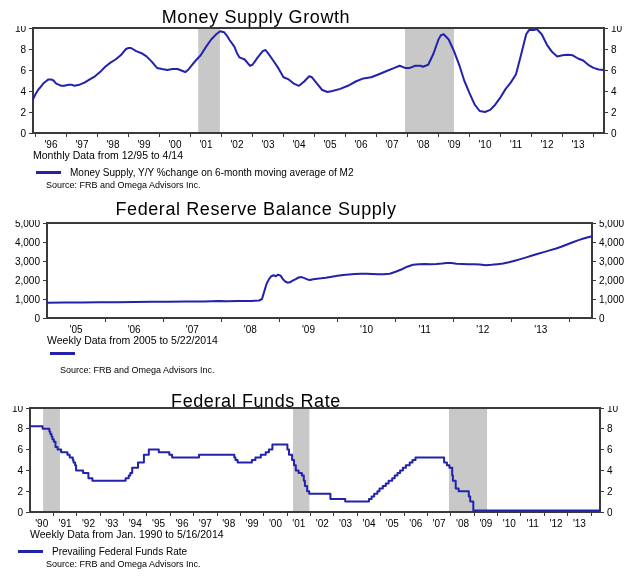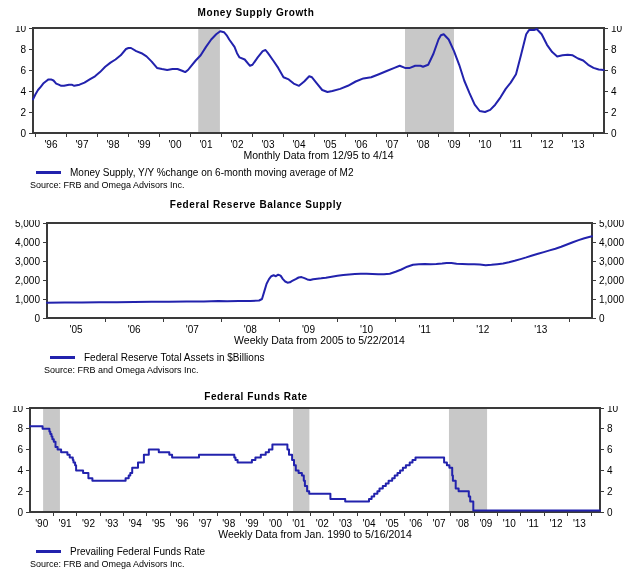--- a/index.html
+++ b/index.html
@@ -1,24 +1,24 @@
 <!DOCTYPE html>
 <html><head>
 <meta charset="utf-8">
 <style>
   html,body{margin:0;padding:0;background:#ffffff;}
   body{width:640px;height:581px;position:relative;overflow:hidden;
        font-family:"Liberation Sans",sans-serif;color:#000;}
   .chart-title{position:absolute;left:0;width:512px;text-align:center;
-       font-size:10px;font-weight:bold;letter-spacing:.6px;}
+       font-size:18px;font-weight:normal;letter-spacing:.6px;}
   .plot-svg{position:absolute;left:0;}
-  .axis-footer{position:absolute;text-align:center;font-size:10.5px;}
+  .axis-footer{position:absolute;text-align:left;font-size:10.5px;}
   .legend-row{position:absolute;display:flex;align-items:center;font-size:10px;}
   .legend-swatch{display:inline-block;width:25px;height:3px;margin-right:9px;}
-  .source-row{position:absolute;font-size:9px;}
+  .source-row{position:absolute;font-size:9px;margin-left:16px;}
   svg text{font-family:"Liberation Sans",sans-serif;font-size:10px;fill:#000;}
 </style>
 </head>
 <body>
 
 <div class="chart-title" style="top:7px">Money Supply Growth</div>
 <svg class="plot-svg" style="top:26px" width="640" height="127">
     <rect x="198.2242128121598" y="2" width="21.69923995657055" height="105" fill="#c8c8c8"></rect>
     <rect x="404.9869706840422" y="2" width="48.97828447339663" height="105" fill="#c8c8c8"></rect>
     <rect x="33" y="2" width="571" height="105" fill="none" stroke="#3a3a3a" stroke-width="1.5" shape-rendering="crispEdges"></rect>
@@ -135,21 +135,20 @@
     <text x="308.4605543709991" y="113" text-anchor="middle">'09</text>
     <text x="366.56289978677665" y="113" text-anchor="middle">'10</text>
     <text x="424.6652452025542" y="113" text-anchor="middle">'11</text>
     <text x="482.76759061833184" y="113" text-anchor="middle">'12</text>
     <text x="540.8699360341094" y="113" text-anchor="middle">'13</text>
     <path d="M47.0 82.7 L64.4 82.6 L81.9 82.5 L99.3 82.3 L116.7 82.2 L134.2 82.0 L151.6 81.8 L169.0 81.7 L186.4 81.6 L203.9 81.4 L218.4 81.1 L227.1 81.3 L238.7 81.1 L250.4 80.9 L259.1 80.5 L262.0 79.0 L264.3 71.4 L266.6 63.8 L269.0 59.1 L271.3 56.2 L273.6 55.3 L275.9 56.2 L278.2 54.7 L280.6 55.6 L282.9 59.1 L285.2 61.5 L287.5 62.7 L289.9 62.3 L292.2 60.9 L295.7 59.1 L298.6 57.5 L301.5 57.1 L304.4 58.1 L307.3 59.4 L310.2 60.0 L313.1 59.2 L317.2 58.7 L321.2 58.3 L325.9 57.7 L331.7 56.8 L337.5 55.8 L343.3 55.1 L349.1 54.5 L354.9 54.1 L360.8 53.7 L366.6 53.7 L372.4 53.9 L378.2 54.3 L384.0 54.3 L389.8 53.7 L395.6 51.8 L401.4 49.5 L407.2 46.7 L413.0 44.8 L418.9 44.2 L424.7 44.0 L430.5 44.2 L436.3 44.0 L442.1 43.5 L446.7 42.9 L451.4 43.1 L456.6 43.7 L462.4 44.0 L468.2 44.2 L474.1 44.2 L479.9 44.6 L485.7 45.2 L491.5 44.8 L497.3 44.2 L503.1 43.5 L508.9 42.3 L514.7 40.8 L520.5 39.1 L526.3 37.4 L532.2 35.5 L538.0 33.8 L543.8 32.1 L549.6 30.4 L555.4 28.7 L561.2 26.8 L567.0 24.5 L572.8 22.2 L578.6 20.1 L584.4 18.2 L592.0 16.3" fill="none" stroke="#2222ad" stroke-width="2" stroke-linejoin="round" stroke-linecap="round"></path>
   </svg>
 <div class="axis-footer" style="top:334px;left:47px;width:545px">Weekly Data from 2005 to 5/22/2014</div>
 <div class="legend-row" style="top:352px;left:50px">
   <span class="legend-swatch" style="background: rgb(34, 34, 173);"></span>
-  <span>Federal Reserve Total Assets in $Billions</span>
 </div>
 <div class="source-row" style="top:365px;left:44px">Source: FRB and Omega Advisors Inc.</div>
 
 <div class="chart-title" style="top:391px">Federal Funds Rate</div>
 <svg class="plot-svg" style="top:406px" width="640" height="126">
     <rect x="43.09269893355076" y="2" width="16.833470057424684" height="104" fill="#c8c8c8"></rect>
     <rect x="293.02296964725065" y="2" width="16.365873666941127" height="104" fill="#c8c8c8"></rect>
     <rect x="448.96636587366675" y="2" width="38.109105824443304" height="104" fill="#c8c8c8"></rect>
     <rect x="30" y="2" width="570" height="104" fill="none" stroke="#3a3a3a" stroke-width="1.5" shape-rendering="crispEdges"></rect>
     <line x1="26" y1="106" x2="30" y2="106" stroke="#3a3a3a" stroke-width="1" shape-rendering="crispEdges"></line>
@@ -220,17 +219,17 @@
     <text x="439.146841673501" y="121" text-anchor="middle">'07</text>
     <text x="462.5266611977011" y="121" text-anchor="middle">'08</text>
     <text x="485.9064807219012" y="121" text-anchor="middle">'09</text>
     <text x="509.2863002461012" y="121" text-anchor="middle">'10</text>
     <text x="532.6661197703013" y="121" text-anchor="middle">'11</text>
     <text x="556.0459392945013" y="121" text-anchor="middle">'12</text>
     <text x="579.4257588187014" y="121" text-anchor="middle">'13</text>
     <path d="M30.0 20.2 H42.6 V22.8 H49.4 V25.4 H50.3 V28.0 H51.5 V30.6 H52.4 V33.2 H53.8 V35.8 H55.5 V41.0 H57.6 V43.6 H61.1 V46.2 H67.4 V48.8 H69.7 V51.4 H72.8 V54.0 H73.5 V56.6 H75.1 V59.2 H76.1 V64.4 H83.1 V67.0 H88.4 V72.2 H92.4 V74.8 H125.6 V72.2 H128.7 V69.6 H130.3 V67.0 H132.2 V61.8 H138.0 V56.6 H143.9 V48.8 H148.8 V43.6 H158.8 V46.2 H169.3 V48.8 H172.1 V51.4 H199.0 V48.8 H234.3 V51.4 H235.5 V54.0 H237.6 V56.6 H251.9 V54.0 H255.4 V51.4 H260.8 V48.8 H265.7 V46.2 H268.9 V43.6 H272.4 V38.4 H287.4 V43.6 H289.0 V48.8 H292.1 V54.0 H294.0 V59.2 H295.8 V64.4 H298.6 V67.0 H301.9 V69.6 H303.8 V74.8 H304.9 V80.0 H307.1 V85.2 H309.2 V87.8 H330.4 V93.0 H345.2 V95.6 H369.0 V93.0 H371.6 V90.4 H374.2 V87.8 H377.4 V85.2 H379.5 V82.6 H382.8 V80.0 H385.8 V77.4 H388.6 V74.8 H392.2 V72.2 H394.7 V69.6 H397.5 V67.0 H400.1 V64.4 H402.9 V61.8 H405.9 V59.2 H409.7 V56.6 H412.5 V54.0 H415.5 V51.4 H444.1 V56.6 H446.9 V59.2 H449.4 V61.8 H452.2 V69.6 H452.9 V74.8 H455.7 V82.6 H458.6 V85.2 H468.8 V90.4 H470.2 V95.6 H473.3 V104.4 H600.0 V104.4" fill="none" stroke="#2222ad" stroke-width="2" stroke-linejoin="round" stroke-linecap="round"></path>
   </svg>
 <div class="axis-footer" style="top:528px;left:30px;width:570px">Weekly Data from Jan. 1990 to 5/16/2014</div>
-<div class="legend-row" style="top:546px;left:36px">
+<div class="legend-row" style="top:546px;left:18px">
   <span class="legend-swatch" style="background: rgb(34, 34, 173);"></span>
   <span>Prevailing Federal Funds Rate</span>
 </div>
 <div class="source-row" style="top:559px;left:30px">Source: FRB and Omega Advisors Inc.</div>
 
 </body></html>

